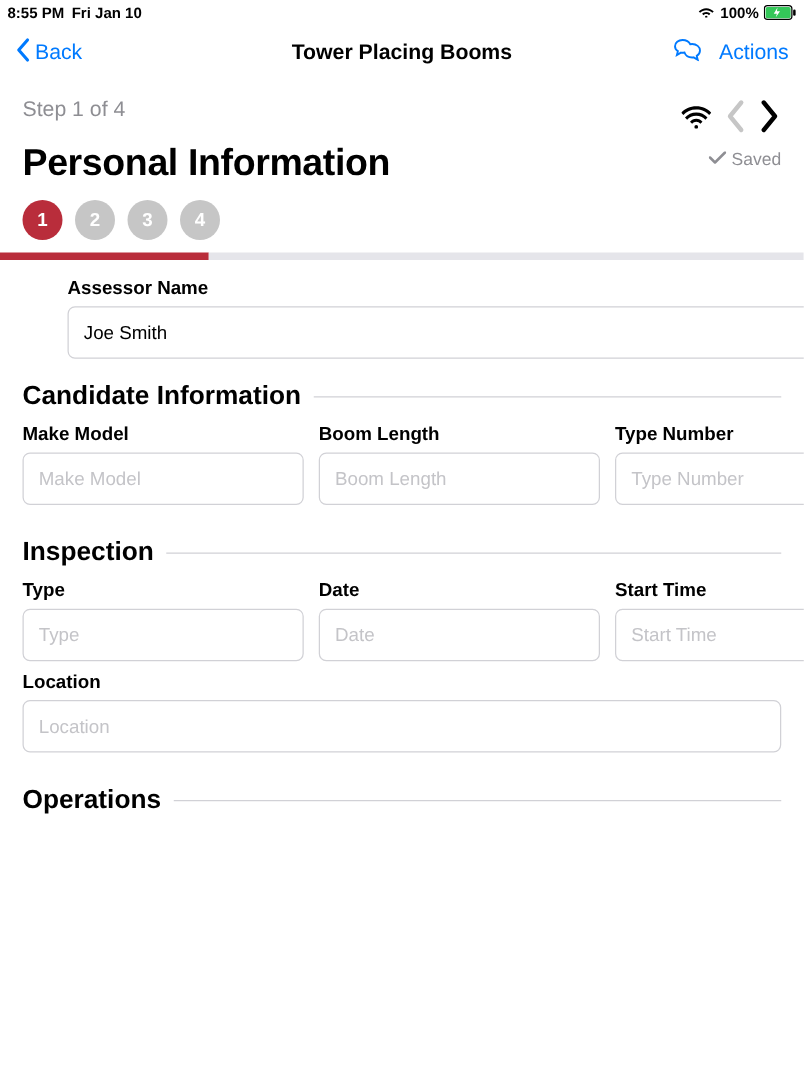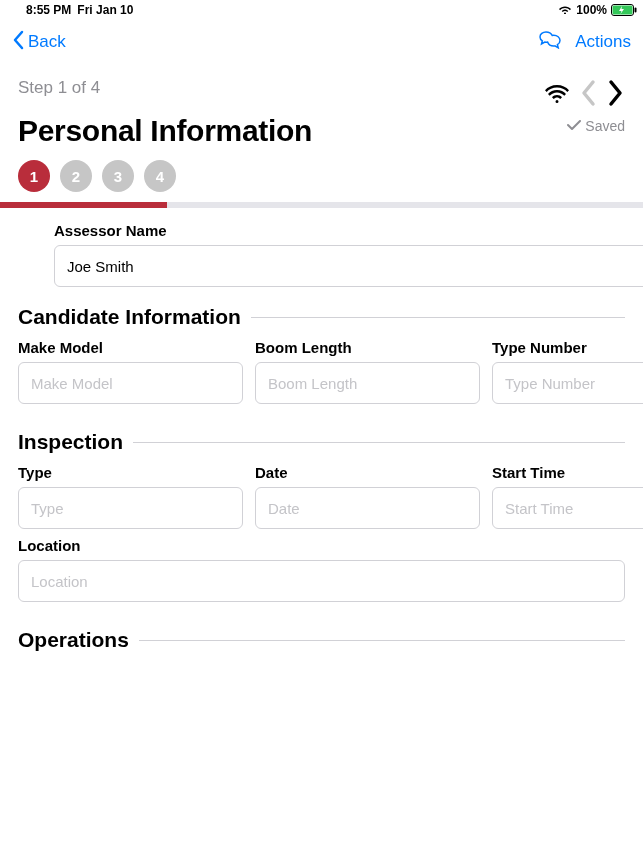--- a/index.html
+++ b/index.html
@@ -17,21 +17,21 @@
     }
     .status-bar {
       height: 20px;
       display: flex;
       align-items: center;
       justify-content: space-between;
       padding: 0 6px;
       font-size: 12px;
       font-weight: 600;
     }
-    .status-left { display: flex; gap: 6px; align-items: center; margin-left: 20px;}
+    .status-left { display: flex; gap: 6px; align-items: center;}
     .status-right { display: flex; gap: 4px; align-items: center;}
     .battery-icon {
       display: inline-flex;
       align-items: center;
     }
     .nav-bar {
       height: 44px;
       display: flex;
       align-items: center;
       justify-content: space-between;
@@ -208,20 +208,21 @@
 
 <div class="nav-bar">
   <div class="nav-back">
     <span>
       <svg width="12" height="20" viewBox="0 0 12 20">
           <path d="M10 2L3 10l7 8" stroke="#007aff" stroke-width="2.5" fill="none" stroke-linecap="round" stroke-linejoin="round"></path>
         </svg>
     </span>
     <span>Back</span>
   </div>
+  <div class="nav-title">Tower Placing Booms</div>
   <div class="nav-actions">
     <span>
       <svg width="22" height="18" viewBox="0 0 22 18">
           <path d="M7 1C3.7 1 1 3.2 1 6c0 1.6.9 3 2.3 3.9L2.5 13l3.3-1.9c.4.1.8.1 1.2.1.6 0 1.1-.1 1.6-.2C9.4 13.3 11.8 15 14.7 15c.4 0 .8 0 1.2-.1l3.3 1.9-.8-3.1C19.8 12.8 21 11.2 21 9.4c0-2.9-2.8-5.2-6.3-5.2-.5 0-1 .1-1.5.2C12.2 2.3 9.8 1 7 1z" fill="none" stroke="#007aff" stroke-width="1.5"></path>
         </svg>
     </span>
     <span>Actions</span>
   </div>
 </div>
 

